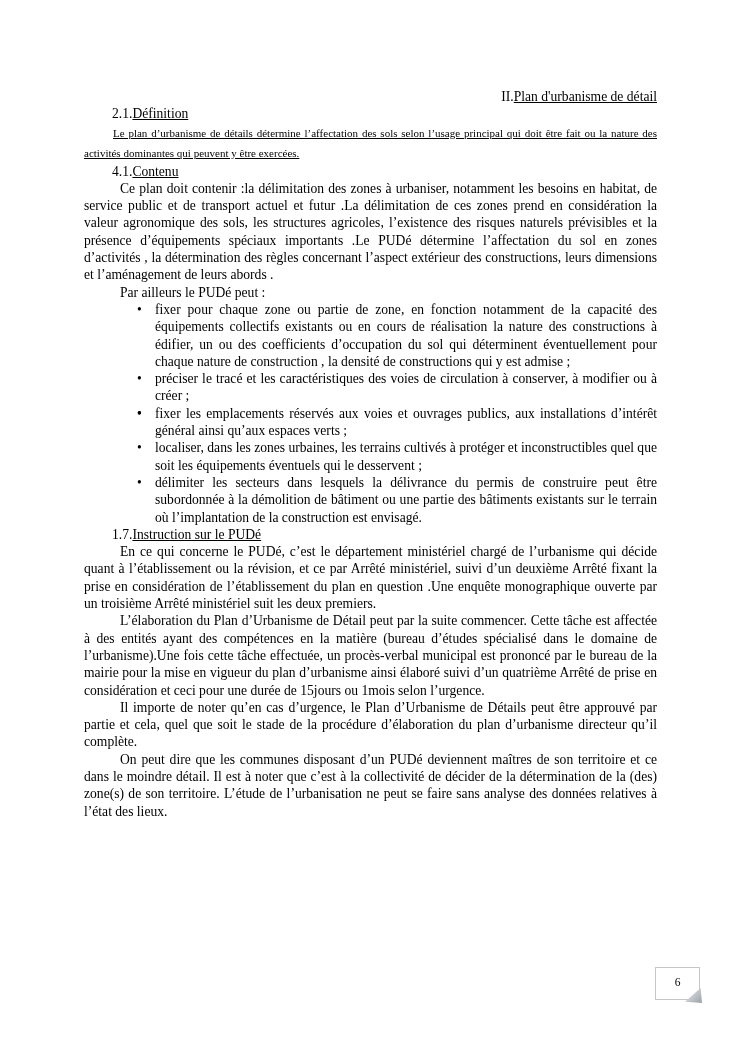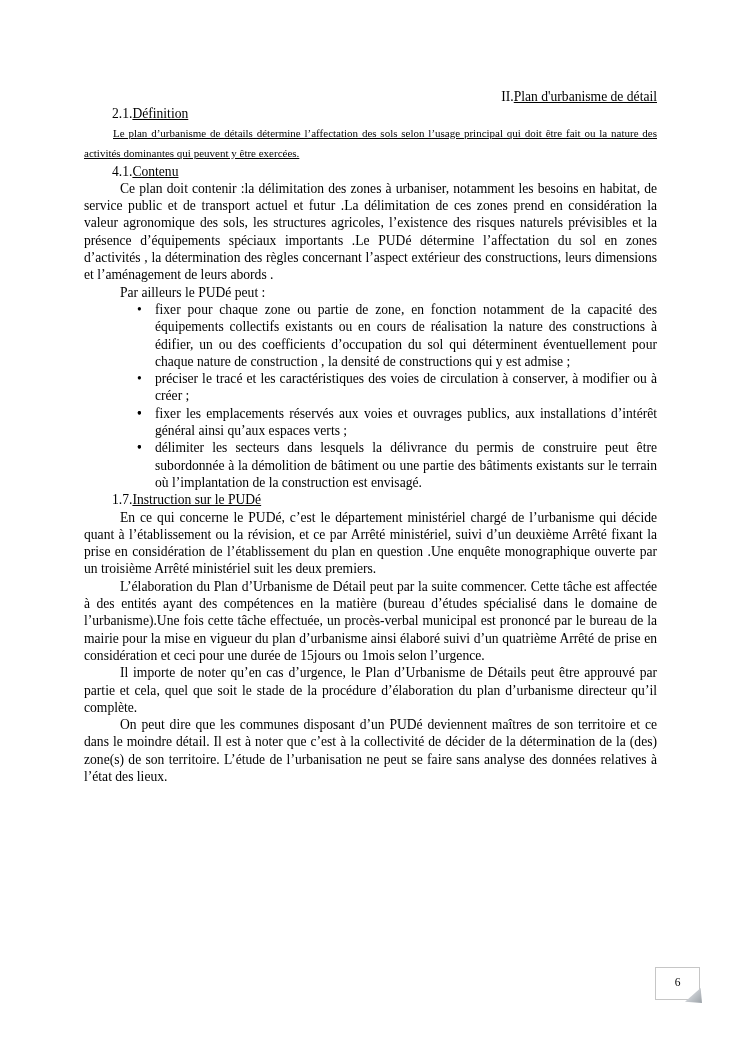--- a/index.html
+++ b/index.html
@@ -107,20 +107,21 @@
     </div>
     <div class="bullet">
       <span class="marker">•</span>
     </div>
     <div class="bullet">
       <span class="marker">•</span>
       <span>fixer les emplacements réservés aux voies et ouvrages publics, aux installations d’intérêt général ainsi qu’aux espaces verts ;</span>
     </div>
     <div class="bullet">
       <span class="marker">•</span>
+      <span>localiser, dans les zones urbaines, les terrains cultivés à protéger et inconstructibles quel que soit les équipements éventuels qui le desservent ;</span>
     </div>
     <div class="bullet">
       <span class="marker">•</span>
       <span>délimiter les secteurs dans lesquels la délivrance du permis de construire peut être subordonnée à la démolition de bâtiment ou une partie des bâtiments existants sur le terrain où l’implantation de la construction est envisagé.</span>
     </div>
 
     <div class="h2">
       <span>1.7.</span><span class="underline">Instruction sur le PUDé</span>
     </div>
 

